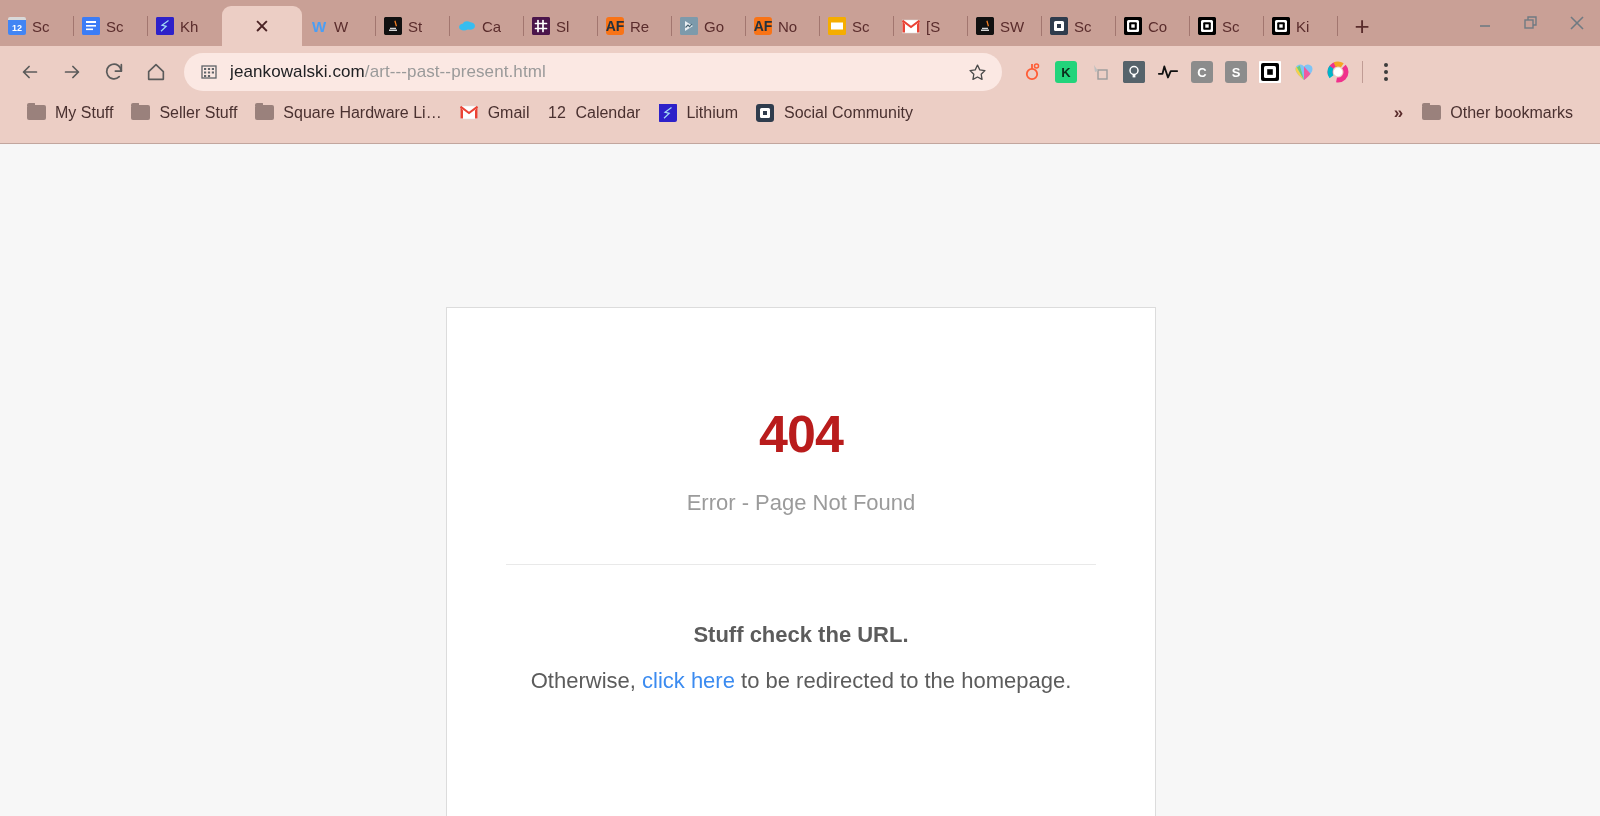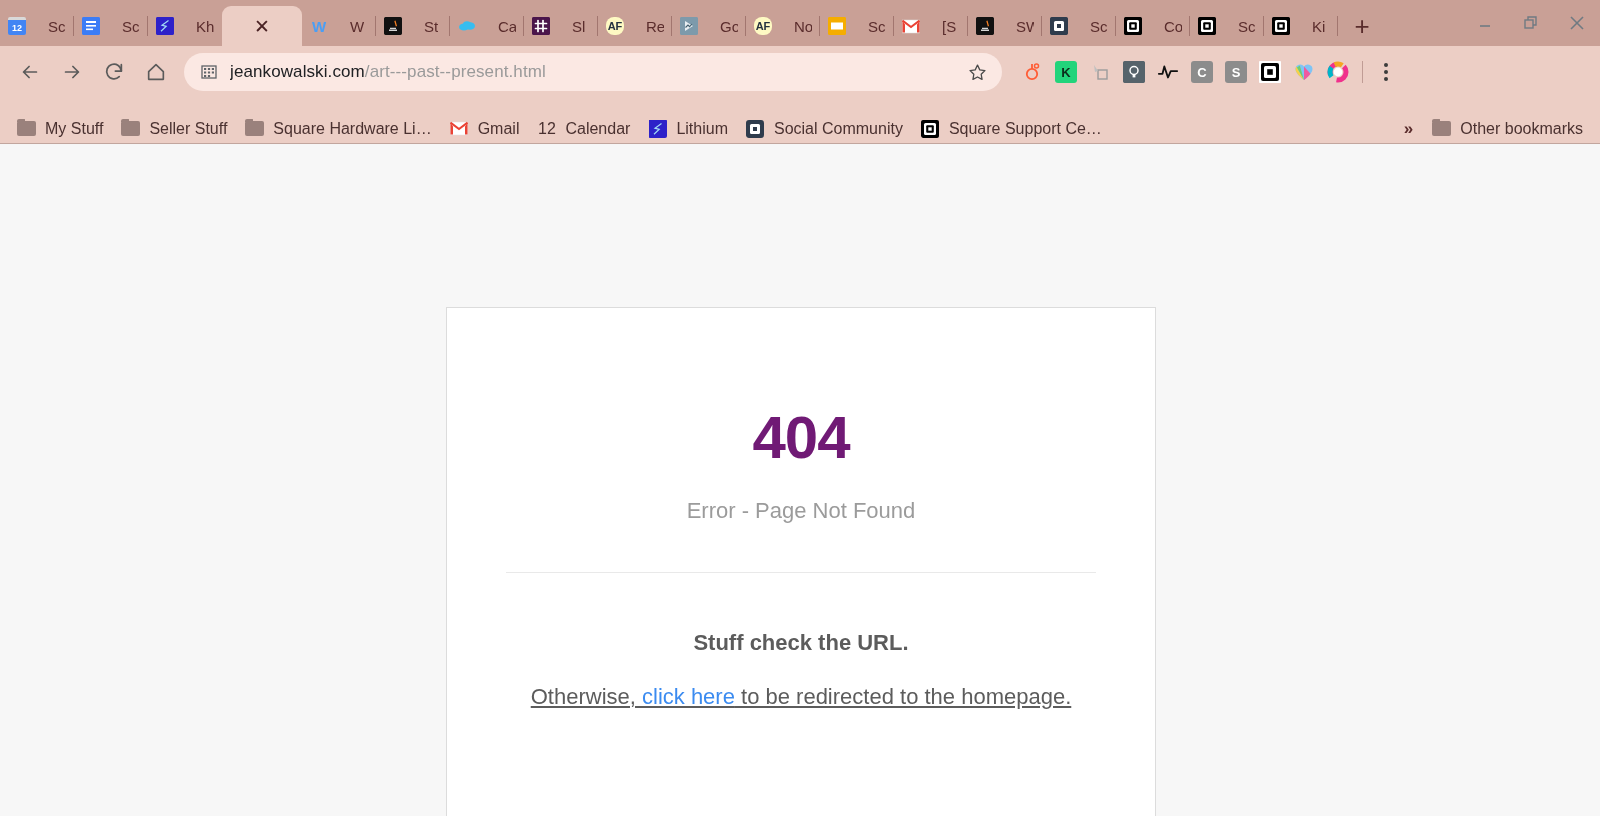--- a/index.html
+++ b/index.html
@@ -34,21 +34,20 @@
     color: #4a2224;
     font-size: 15px;
     white-space: nowrap;
     overflow: hidden;
   }
   .tab .tab-label {
     overflow: hidden;
     text-overflow: clip;
     font-size: 15px;
     color: #5a2c2c;
-    margin-left: 16px;
   }
   .tab:not(.active)::after {
     content: "";
     position: absolute;
     right: 0; top: 10px;
     width: 1px; height: 20px;
     background: rgba(90,40,40,0.35);
   }
   .tab.nosep::after { display: none; }
 
@@ -72,21 +71,21 @@
 
   
   .fav-cal { background: #4285f4; color: #fff; font-size: 9px; font-weight: bold;
              border-top: 3px solid #d9d9d9; }
   .fav-docs { background: #3b7cf6; }
   .fav-lithium { background: #2d21c9; }
   .fav-st { background: #111; }
   .fav-weebly { background: transparent; color: #4a9ef5; font-size: 15px; }
   .fav-cloud { background: transparent; color: #37bdf0; font-size: 15px; }
   .fav-slack { background: #4a154b; }
-  .fav-af { background: #fef9c3; color: #24323f; font-size: 11px; border-radius: 8px; }
+  .fav-af { background: #f97316; color: #24323f; font-size: 14px; border-radius: 3px; }
   .fav-play { background: #7d9aab; }
   .fav-orange { background: #f5ad00; }
   .fav-gmail { background: transparent; }
   .fav-sq { background: #2f3c4d; }
   .fav-sqb { background: #000; }
 
   .newtab-btn {
     width: 36px; height: 36px; margin-left: 6px; margin-bottom: 2px;
     display: flex; align-items: center; justify-content: center;
     color: #5a2c2c; font-size: 26px; font-weight: 300;
@@ -155,22 +154,22 @@
   .ext-box { width: 22px; height: 22px; border-radius: 3px; display:flex; align-items:center; justify-content:center; font-size:13px; font-weight:600;}
   .ext-sep { width: 1px; height: 22px; background: rgba(90,40,40,.3); margin: 0 6px; }
   .menu-btn { width: 30px; height: 36px; display:flex; align-items:center; justify-content:center; flex-direction:column; gap:3px; }
   .menu-btn i { display:block; width:4px; height:4px; border-radius:50%; background:#3c3c3c; }
 
   
   .bookmarks {
     height: 46px;
     background: #eccec5;
     display: flex;
-    align-items: flex-end;
-    padding: 0 8px;
+    align-items: flex-start;
+    padding: 0 18px;
     border-bottom: 1px solid #c2a69e;
     position: relative;
   }
   .bm {
     display: flex; align-items: center; gap: 9px;
     padding: 5px 9px;
     font-size: 16px;
     color: #4a3130;
     border-radius: 4px;
     white-space: nowrap;
@@ -194,23 +193,23 @@
   }
   .card {
     position: absolute;
     left: 446px; top: 162px;
     width: 710px; height: 638px;
     background: #fff;
     border: 1px solid #dcdcdc;
   }
   .card-inner { padding-top: 100px; text-align: center; }
   .err-code {
-    font-size: 60px;
+    font-size: 52px;
     font-weight: bold;
-    color: #701a75;
+    color: #b91c1c;
     letter-spacing: -1px;
     line-height: 1;
   }
   .err-sub {
     margin-top: 30px;
     font-size: 22px;
     color: #9b9b9b;
     font-weight: normal;
   }
   .divider {
@@ -219,24 +218,23 @@
     height: 1px;
     background: #e9e9e9;
   }
   .msg-1 {
     margin-top: 57px;
     font-size: 22px;
     font-weight: bold;
     color: #5c5c5c;
   }
   .msg-2 {
-    margin-top: 28px;
+    margin-top: 20px;
     font-size: 22px;
     color: #5c5c5c;
-    text-decoration: underline;
   }
   .msg-2 a { color: #3b8bf0; text-decoration: none; }
 </style>
 </head>
 <body>
 
 <div id="browser">
 
   <div class="chrome-tabstrip">
     <div class="tabs-wrap" id="tabs-wrap">
@@ -598,31 +596,20 @@
         <div class="bm">
           <span class="bm-ico">
             <svg width="18" height="18" viewBox="0 0 18 18">
               <rect width="18" height="18" rx="3" fill="#2f3c4d"></rect>
               <rect x="4" y="4" width="10" height="10" rx="1.5" fill="#fff"></rect>
               <rect x="7" y="7" width="4" height="4" fill="#2f3c4d"></rect>
             </svg>
           </span>
           <span>Social Community</span>
         </div>
-        <div class="bm">
-          <span class="bm-ico">
-            <svg width="18" height="18" viewBox="0 0 18 18">
-              <rect width="18" height="18" rx="2" fill="#000"></rect>
-              <rect x="3" y="3" width="12" height="12" rx="1.5" fill="#fff"></rect>
-              <rect x="5.2" y="5.2" width="7.6" height="7.6" rx="1" fill="#000"></rect>
-              <rect x="7.3" y="7.3" width="3.4" height="3.4" fill="#fff"></rect>
-            </svg>
-          </span>
-          <span>Square Support Ce…</span>
-        </div>
       </div>
     <div class="bm-right">
       <span class="chev-more">»</span>
       <div class="bm">
         <span class="bm-ico">
             <span class="bm-folder"></span>
           </span>
         <span>Other bookmarks</span>
       </div>
     </div>

